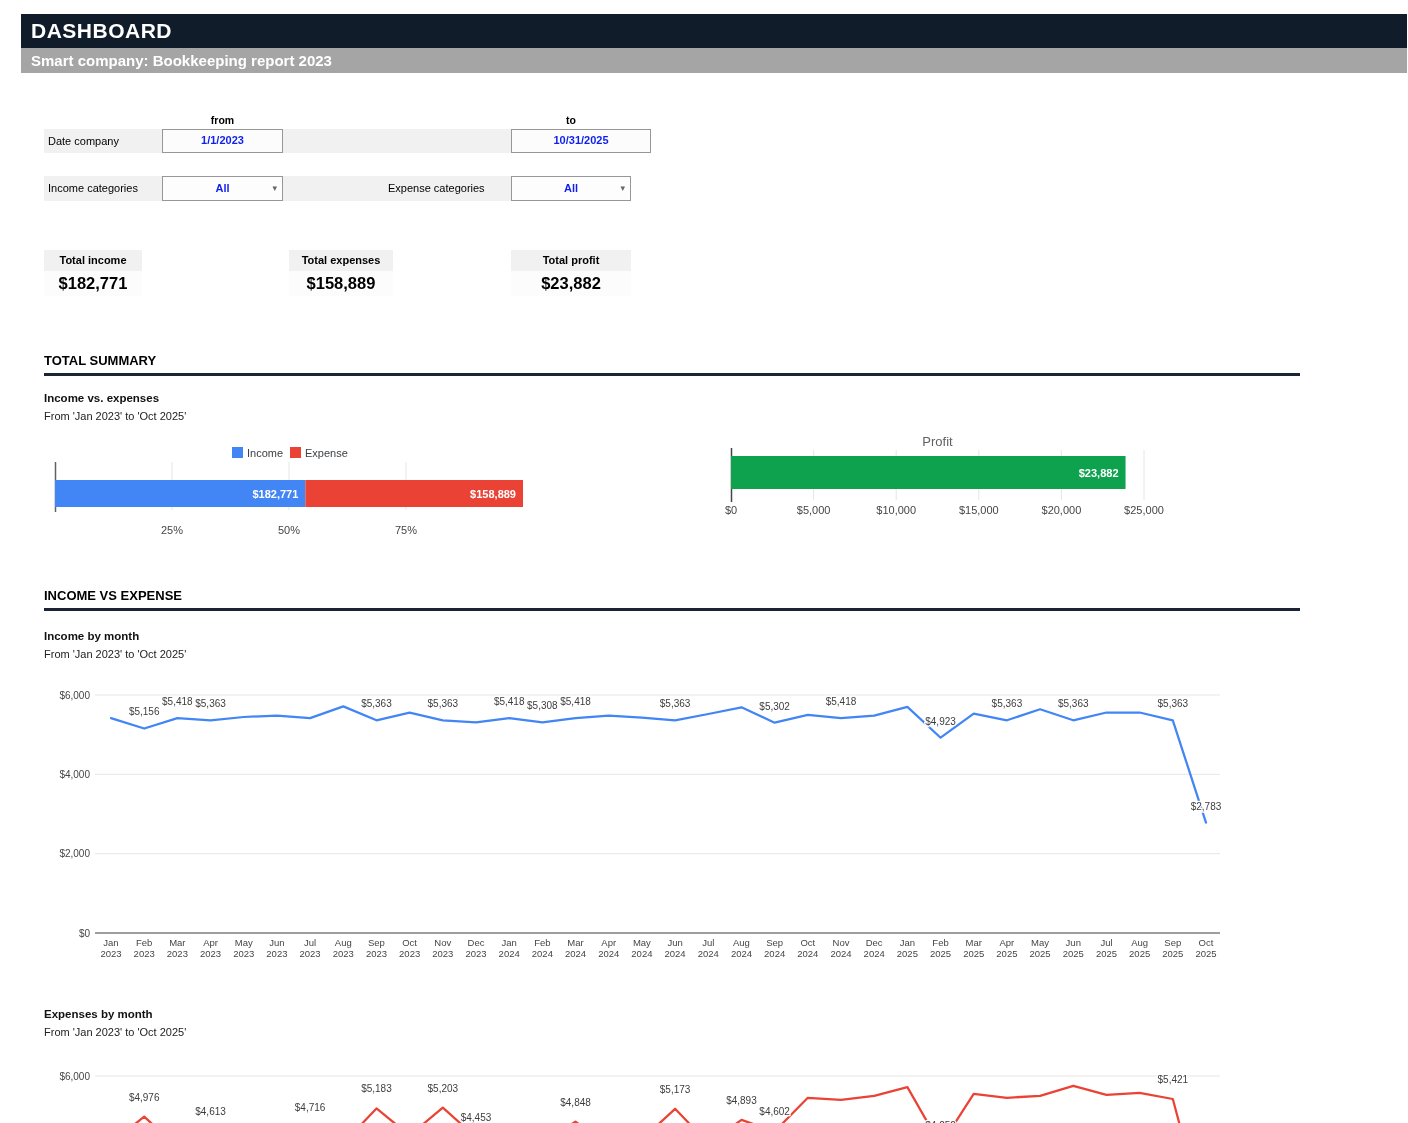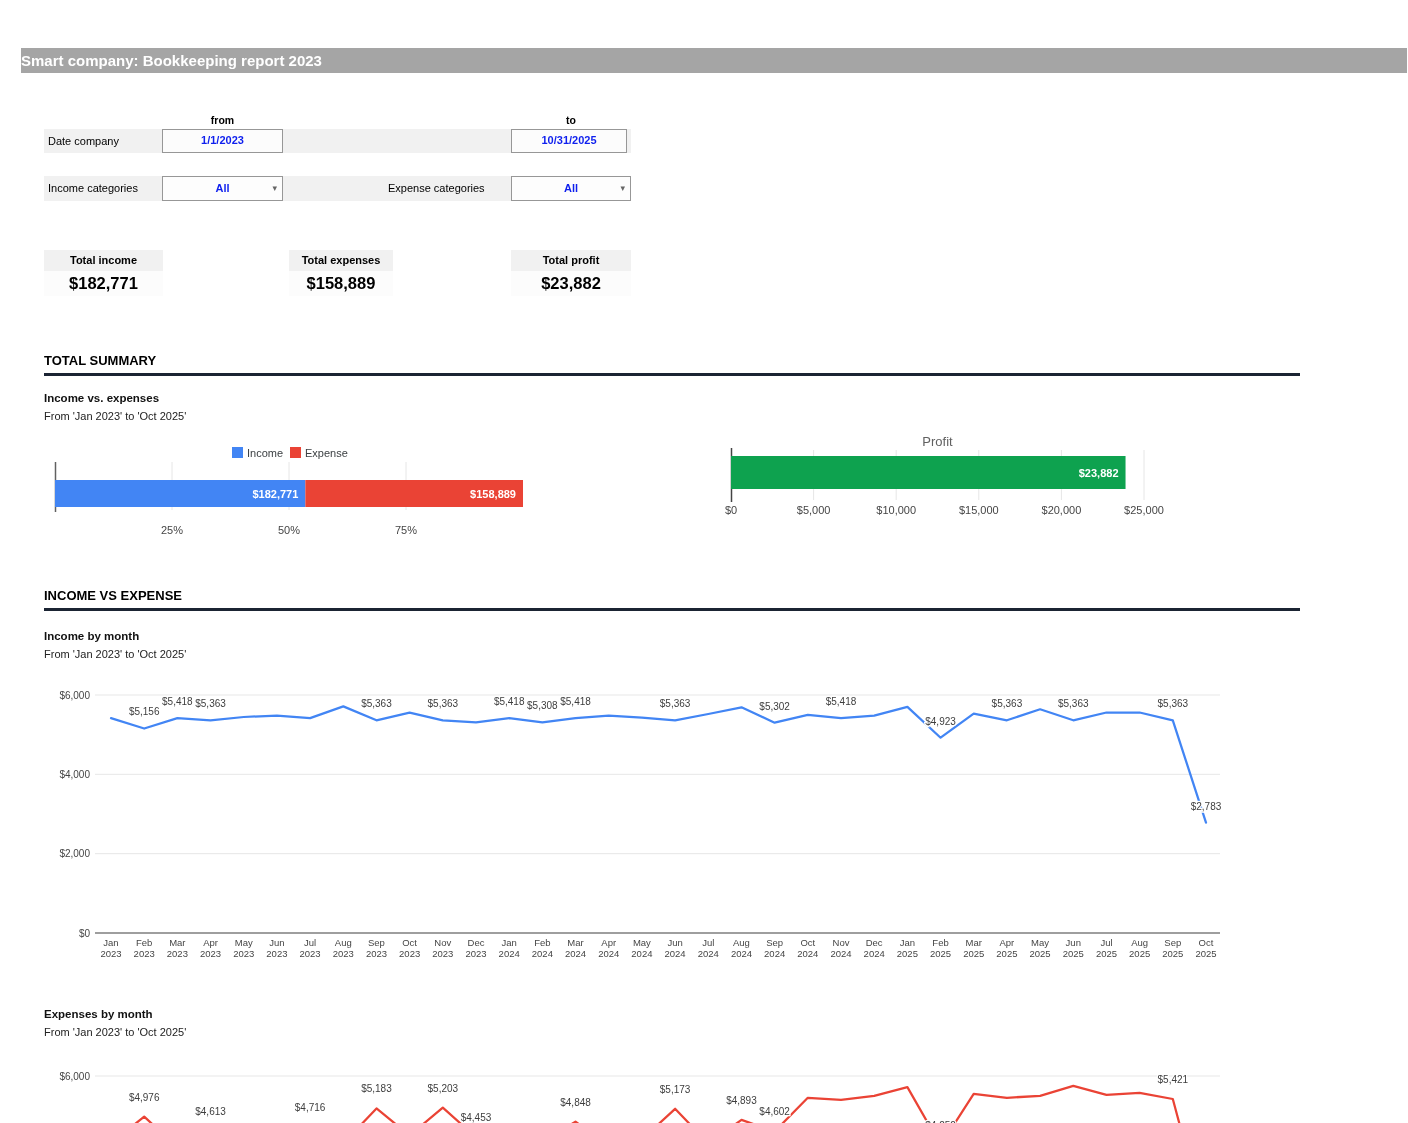--- a/index.html
+++ b/index.html
@@ -7,21 +7,21 @@
   body { width:1408px; height:1123px; overflow:hidden;
          font-family:"Liberation Sans", sans-serif; color:#000; }
   .page { position:relative; width:1408px; height:1123px; background:#fff; overflow:hidden; }
   .abs { position:absolute; }
 
   
   .bar-dark { left:21px; top:14px; width:1386px; height:34px; background:#101c2a;
               color:#fff; font-size:21px; font-weight:bold; line-height:34px;
               padding-left:10px; letter-spacing:.5px; }
   .bar-gray { left:21px; top:48px; width:1386px; height:25px; background:#a5a5a5;
-              color:#fff; font-size:15px; font-weight:bold; line-height:25px; }
+              color:#fff; font-size:15px; font-weight:bold; line-height:25px; padding-left:10px; }
 
   
   .sec-head { font-size:13px; font-weight:bold; color:#000;
               border-bottom:3px solid #1b2433; padding-bottom:5px; }
   .sec-filter  { left:44px; top:90px;  width:587px; }
   .sec-summary { left:44px; top:353px; width:1256px; }
   .sec-ive     { left:44px; top:588px; width:1256px; }
 
   
   .mini-lab { font-size:10.5px; font-weight:bold; text-align:center; }
@@ -30,34 +30,34 @@
   .row-bg   { background:#f1f1f1; }
   .row1-bg  { left:44px; top:129px; width:587px; height:24px; }
   .row2-bg  { left:44px; top:176px; width:587px; height:25px; }
   .cell-lab { font-size:11px; color:#000; }
   .date-lab   { left:48px; top:129px; height:24px; line-height:24px; }
   .inccat-lab { left:48px; top:176px; height:25px; line-height:25px; }
   .expcat-lab { left:388px; top:176px; height:25px; line-height:25px; }
   .inputbox { background:#fcfcfc; border:1.5px solid #979797; font-size:11px; font-weight:bold;
               color:#0e1fee; text-align:center; }
   .in-from { left:162px; top:129px; width:121px; height:24px; line-height:21px; }
-  .in-to   { left:511px; top:129px; width:116px; height:24px; line-height:21px; }
+  .in-to   { left:511px; top:129px; width:140px; height:24px; line-height:21px; }
   .dd { background:#fdfdfd; border:1.5px solid #979797; font-size:11px; font-weight:bold;
         color:#0e1fee; text-align:center; }
   .dd-inc { left:162px; top:176px; width:121px; height:25px; line-height:22px; }
   .dd-exp { left:511px; top:176px; width:120px; height:25px; line-height:22px; }
   .dd-arrow { position:absolute; right:5px; top:0; height:100%; color:#666;
               font-size:9px; font-weight:normal; line-height:22px; }
 
   
   .tot-head { background:#f1f1f1; font-size:11px; font-weight:bold; text-align:center;
               height:21px; line-height:21px; top:250px; }
   .tot-val  { background:#fcfcfc; font-size:16.5px; font-weight:bold; text-align:center;
               height:25px; line-height:25px; top:271px; }
-  .col1 { left:44px;  width:119px; }
+  .col1 { left:44px;  width:98px; }
   .col2 { left:289px; width:104px; }
   .col3 { left:511px; width:120px; }
 
   
   .chart-title { font-size:11.5px; font-weight:bold; color:#111; }
   .chart-sub   { font-size:11px; color:#222; }
   .t1 { left:44px; top:392px; }  .s1 { left:44px; top:410px; }
   .t2 { left:44px; top:630px; }  .s2 { left:44px; top:648px; }
   .t3 { left:44px; top:1008px; } .s3 { left:44px; top:1026px; }
 
@@ -74,20 +74,23 @@
   .ptlab  { font-size:10px; fill:#3d3d3d; paint-order:stroke; stroke:#ffffff; stroke-width:2.5px; }
   .barlab { font-size:11px; font-weight:bold; fill:#ffffff; }
   .legend { font-size:11px; fill:#3c4043; }
   .gtitle { font-size:13px; fill:#616161; }
 </style>
 </head>
 <body>
 
 <div class="page">
 
+  <div class="abs bar-dark">
+    <span>DASHBOARD</span>
+  </div>
   <div class="abs bar-gray">
     <span>Smart company: Bookkeeping report 2023</span>
   </div>
 
 
   <div class="abs mini-lab from-lab">from</div>
   <div class="abs mini-lab to-lab">to</div>
 
   <div class="abs row-bg row1-bg"></div>
   <div class="abs cell-lab date-lab">Date company</div>

